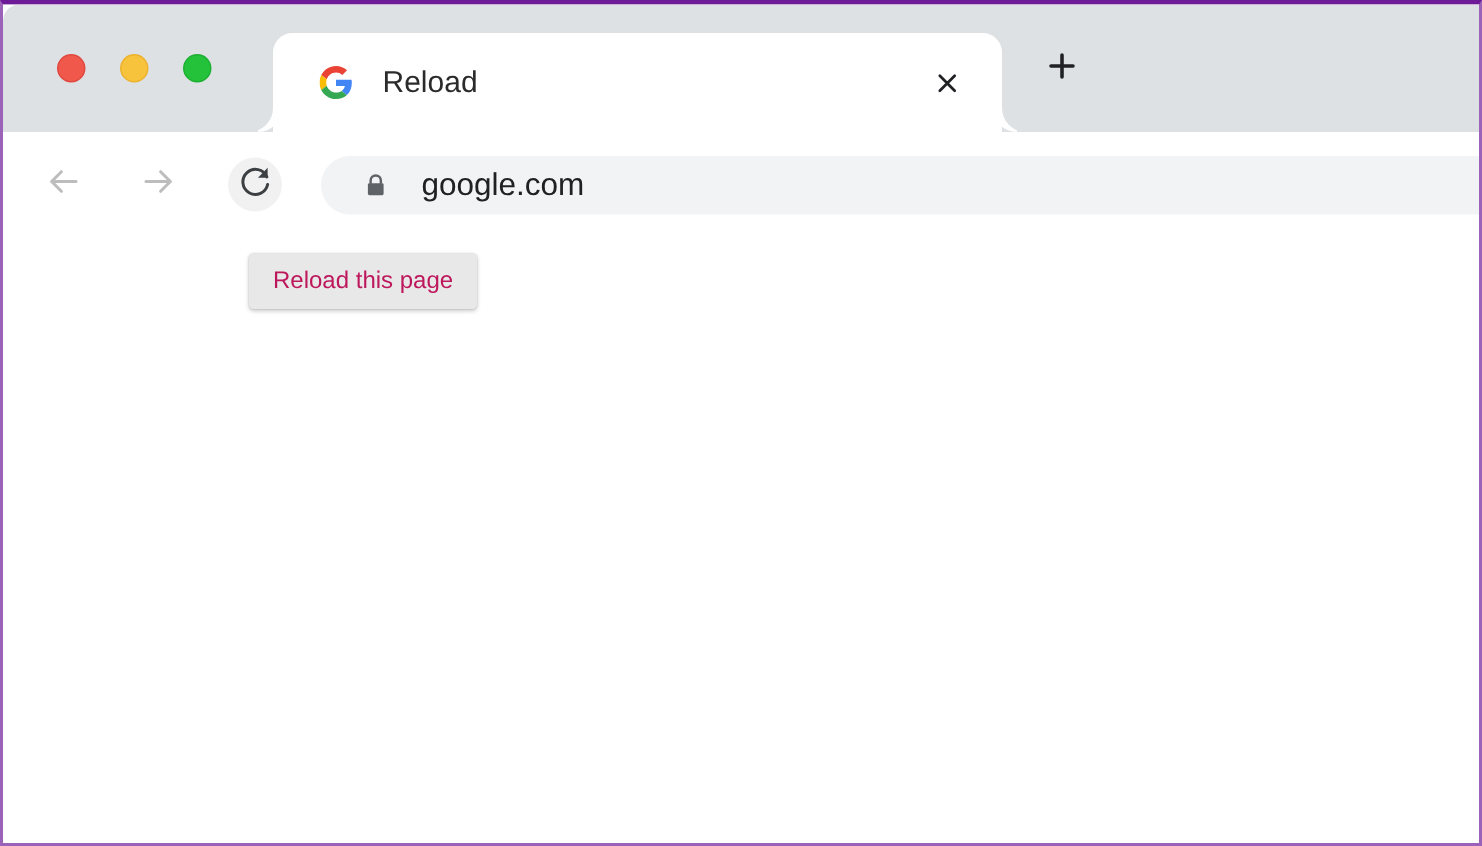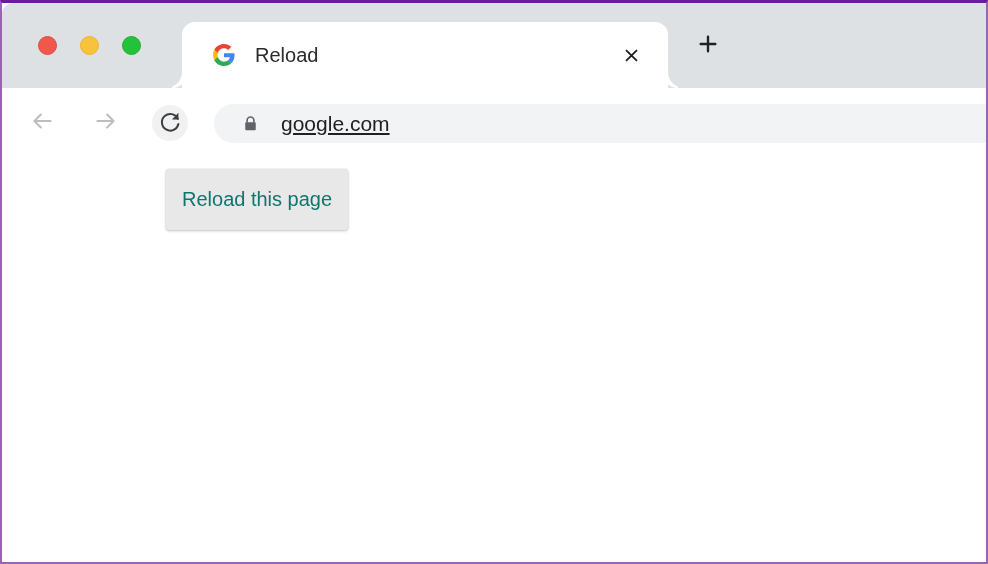--- a/index.html
+++ b/index.html
@@ -192,37 +192,36 @@
   }
   .omnibox-url {
     position: absolute;
     left: 67px;
     top: 0;
     height: 39px;
     line-height: 39px;
     font-size: 21px;
     color: #202124;
     white-space: nowrap;
-    text-decoration: underline;
   }
 
   
   .tooltip {
     position: absolute;
     left: 164px;
     top: 166px;
     height: 37px;
-    padding: 12px 16px;
+    padding: 0 16px;
     background: #e8e8e8;
     border-radius: 3px;
     display: flex;
     align-items: center;
     box-shadow: 0 1px 3px rgba(0,0,0,0.22), 0 0 0 0.5px rgba(0,0,0,0.06);
-    font-size: 20px;
-    color: #0f766e;
+    font-size: 16px;
+    color: #be185d;
     white-space: nowrap;
   }
 
   
   .content {
     position: absolute;
     left: 0;
     top: 155px;
     right: 0;
     bottom: 0;

